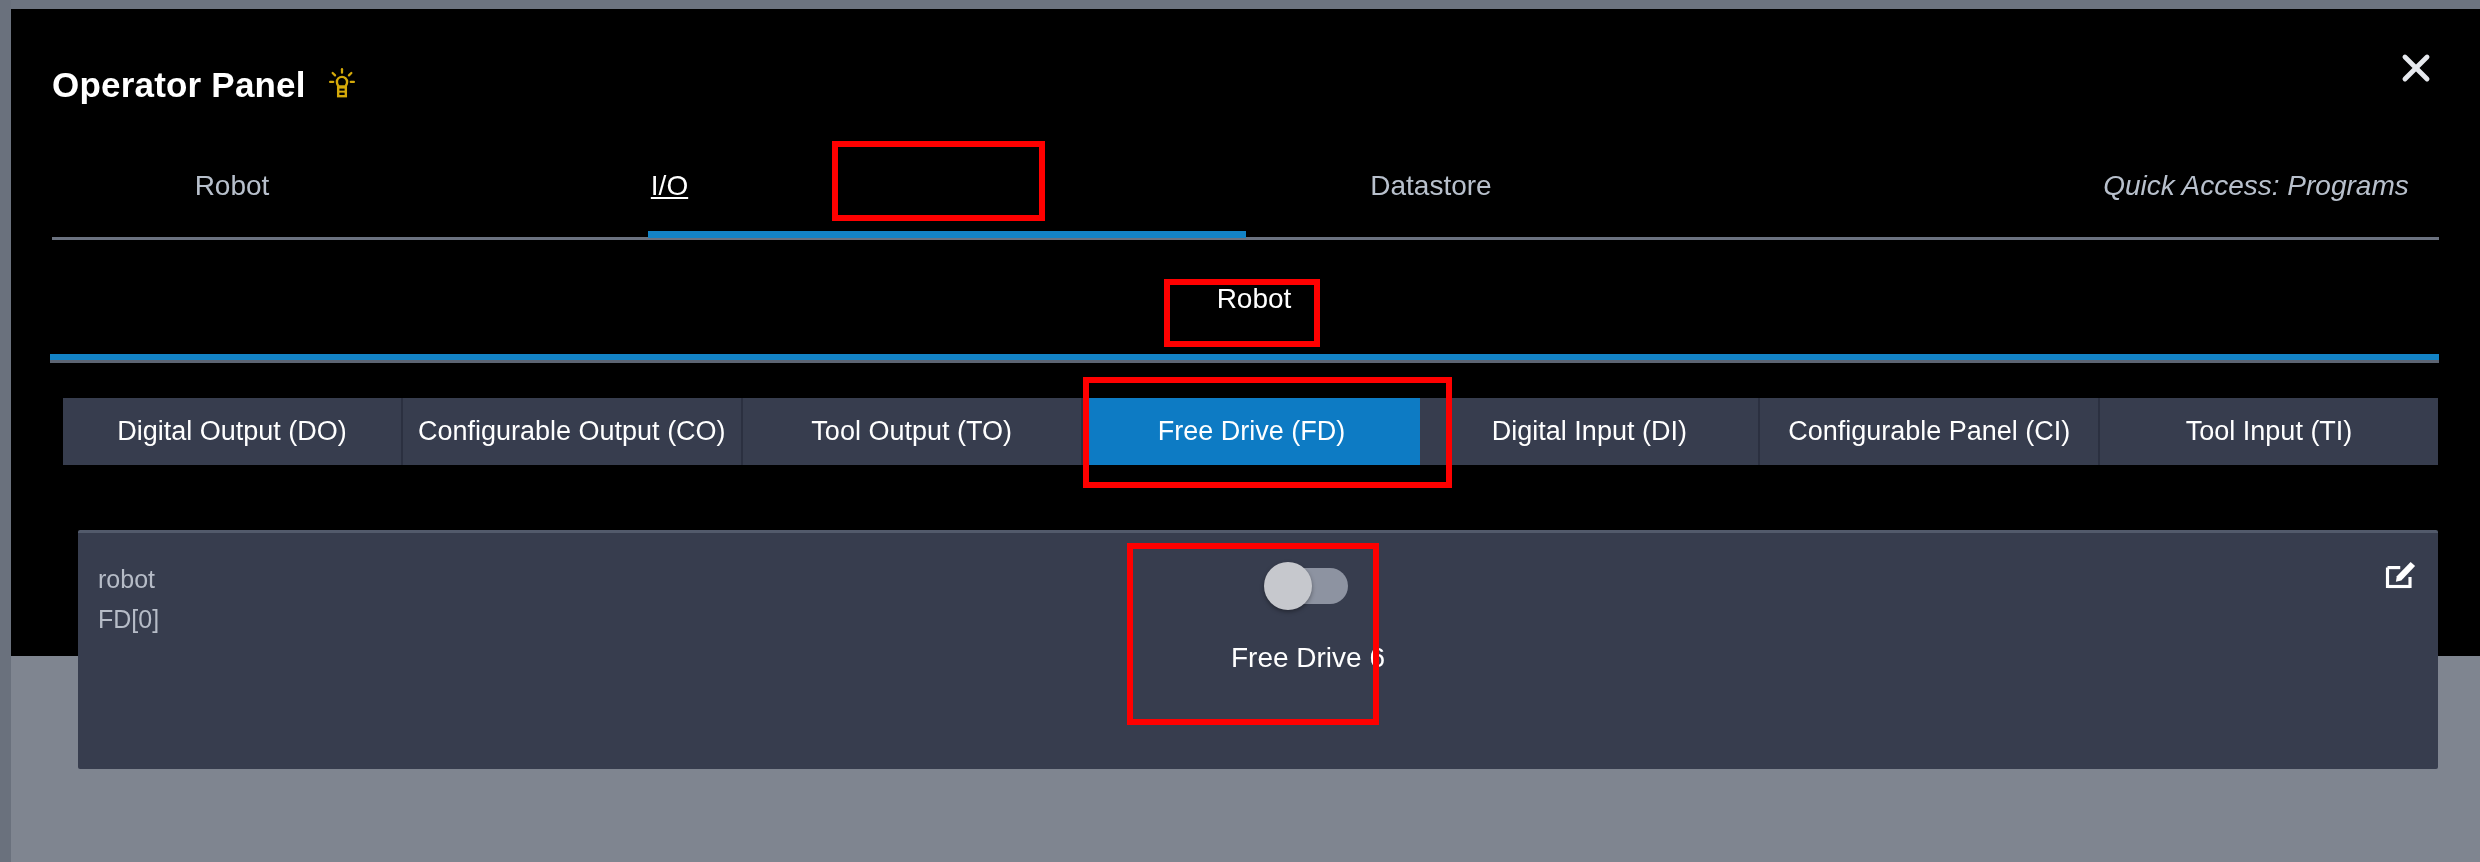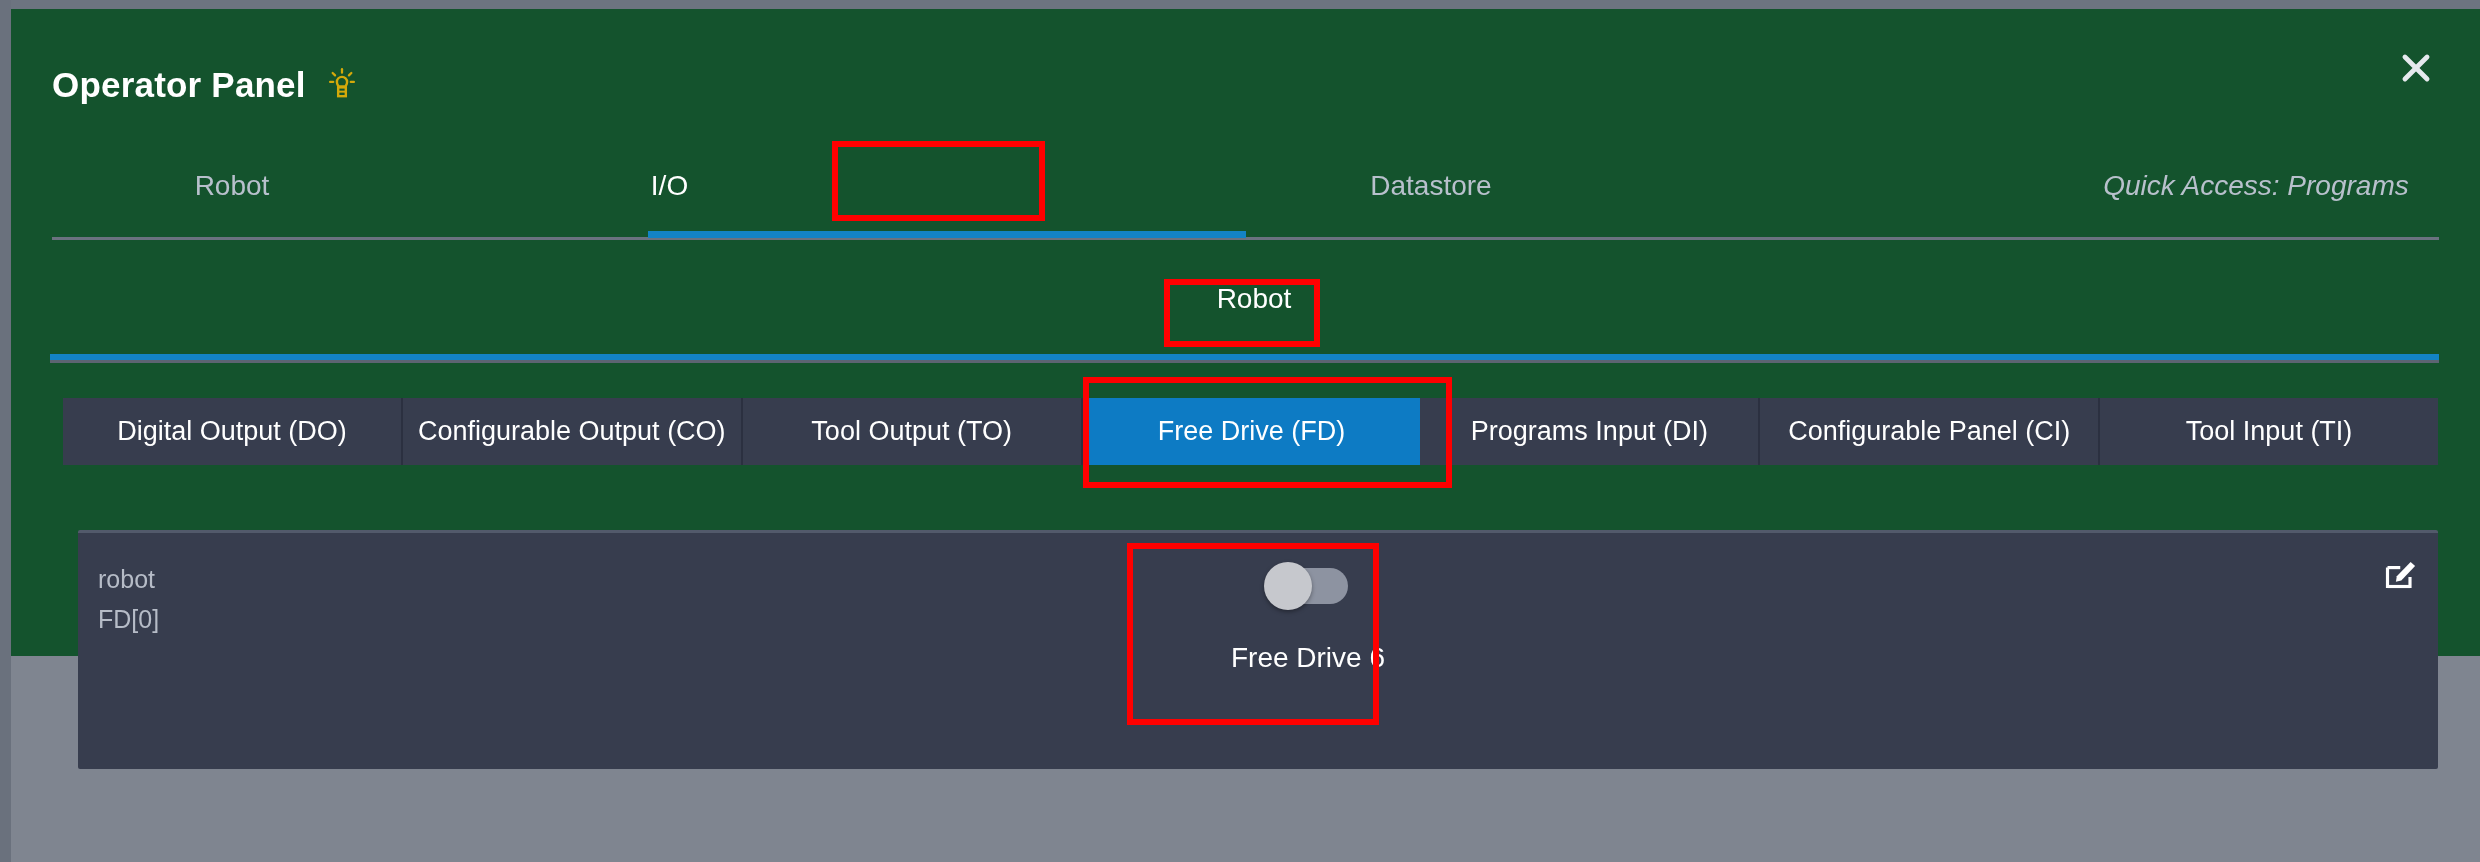--- a/index.html
+++ b/index.html
@@ -16,21 +16,21 @@
     background:#6d7480;
   }
   #behind-left {
     position:absolute; left:0; top:0; width:11px; height:862px;
     background:#6a717d;
   }
 
   #panel {
     position:absolute; left:11px; top:9px;
     width:2469px; height:647px;
-    background:#14532d;
+    background:#000000;
   }
 
   
   .header {
     position:absolute; left:0; top:0; width:100%; height:135px;
   }
   .title {
     position:absolute; left:41px; top:56px;
     font-size:35px; font-weight:700; color:#ffffff;
     letter-spacing:.2px;
@@ -50,21 +50,21 @@
   .tabs {
     position:absolute; left:41px; top:135px;
     width:2387px; height:89px;
   }
   .tab {
     position:absolute; top:0; height:84px;
     display:flex; align-items:center; justify-content:center;
     font-size:28px; color:#b8c0cc; cursor:pointer;
     white-space:nowrap;
   }
-  .tab.active { color:#ffffff; }
+  .tab.active { color:#ffffff;text-decoration:underline; }
   .tabs-rule {
     position:absolute; left:41px; top:228px; width:2387px; height:3px;
     background:#6b7280;
   }
   .tabs-active-underline {
     position:absolute; top:222px; height:7px; background:#1383c6;
   }
 
   
   .subtab-row { position:absolute; left:0; top:252px; width:100%; height:86px; }
@@ -187,21 +187,21 @@
     <div class="subtab" style="left:1168px; width:150px; height:60px;">Robot</div>
   </div>
   <div class="subtab-rule"></div>
   <div class="subtab-rule-shadow"></div>
 
   <div class="iobar">
     <div class="iobtn">Digital Output (DO)</div>
     <div class="iobtn">Configurable Output (CO)</div>
     <div class="iobtn">Tool Output (TO)</div>
     <div class="iobtn active">Free Drive (FD)</div>
-    <div class="iobtn">Programs Input (DI)</div>
+    <div class="iobtn">Digital Input (DI)</div>
     <div class="iobtn">Configurable Panel (CI)</div>
     <div class="iobtn">Tool Input (TI)</div>
   </div>
 
   <div class="card">
     <div class="card-label l1">robot</div>
     <div class="card-label l2">FD[0]</div>
 
     <div class="toggle-group">
       <div class="toggle">

